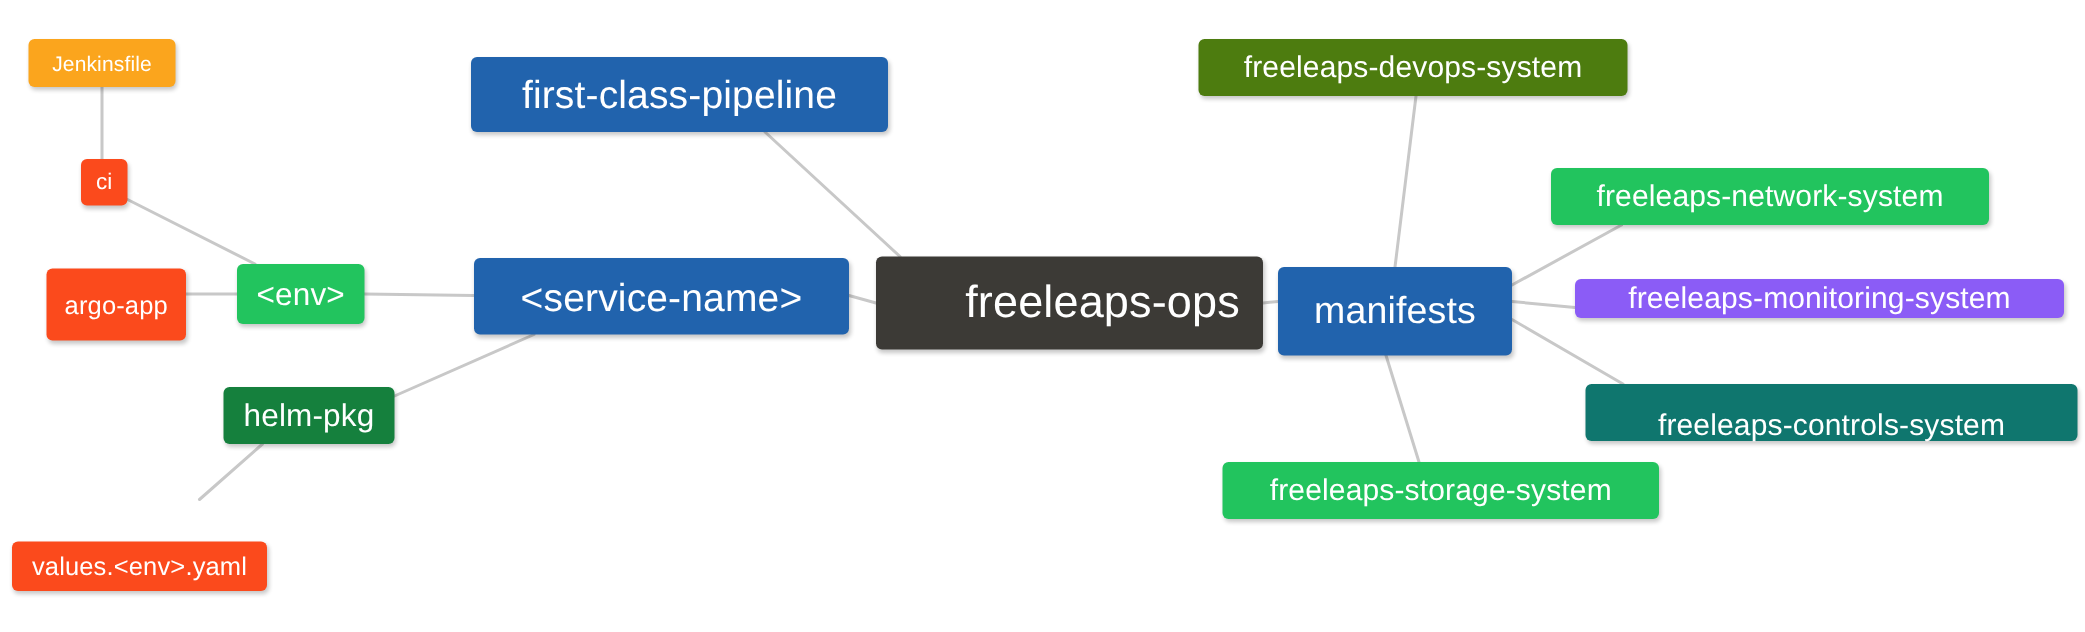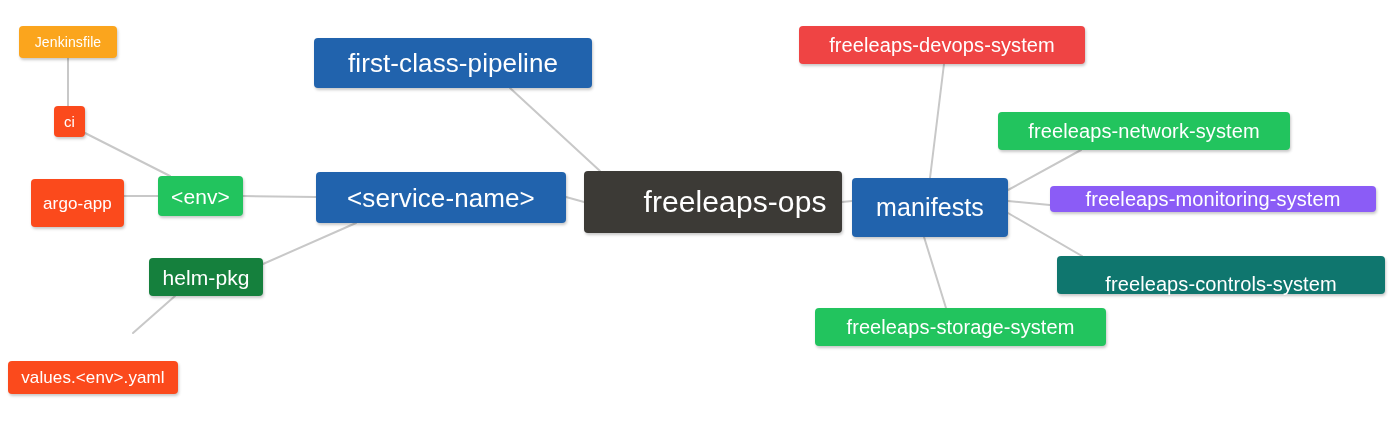--- a/index.html
+++ b/index.html
@@ -99,24 +99,24 @@
       </div>
       <div class="node c-orange" style="left: 19px; top: 26px; width: 98px; height: 32px; font-size: 14px; background: rgb(251, 165, 29);">
         <span class="node-label">Jenkinsfile</span>
       </div>
       <div class="node c-red" style="left: 31px; top: 179px; width: 93px; height: 48px; font-size: 17px; background: rgb(251, 74, 28);">
         <span class="node-label">argo-app</span>
       </div>
       <div class="node c-red" style="left: 8px; top: 333px; width: 170px; height: 33px; font-size: 17px; background: rgb(251, 74, 28); margin-top: 28px;">
         <span class="node-label">values.&lt;env&gt;.yaml</span>
       </div>
-      <div class="node c-green" style="left: 799px; top: 26px; width: 286px; height: 38px; font-size: 20px; background: #ef4444;">
+      <div class="node c-green" style="left: 799px; top: 26px; width: 286px; height: 38px; font-size: 20px; background: #4d7c0f;">
         <span class="node-label">freeleaps-devops-system</span>
       </div>
-      <div class="node c-green" style="left: 998px; top: 112px; width: 292px; height: 38px; font-size: 20px; background: rgb(34, 196, 94);">
+      <div class="node c-green" style="left: 1034px; top: 112px; width: 292px; height: 38px; font-size: 20px; background: rgb(34, 196, 94);">
         <span class="node-label">freeleaps-network-system</span>
       </div>
       <div class="node c-green" style="left: 1050px; top: 186px; width: 326px; height: 26px; font-size: 20px; background: #8b5cf6;">
         <span class="node-label">freeleaps-monitoring-system</span>
       </div>
       <div class="node c-green" style="left: 1057px; top: 256px; width: 328px; height: 38px; font-size: 20px; background: #0f766e; align-items: flex-end;">
         <span class="node-label">freeleaps-controls-system</span>
       </div>
       <div class="node c-green" style="left: 815px; top: 308px; width: 291px; height: 38px; font-size: 20px; background: rgb(34, 196, 94);">
         <span class="node-label">freeleaps-storage-system</span>

